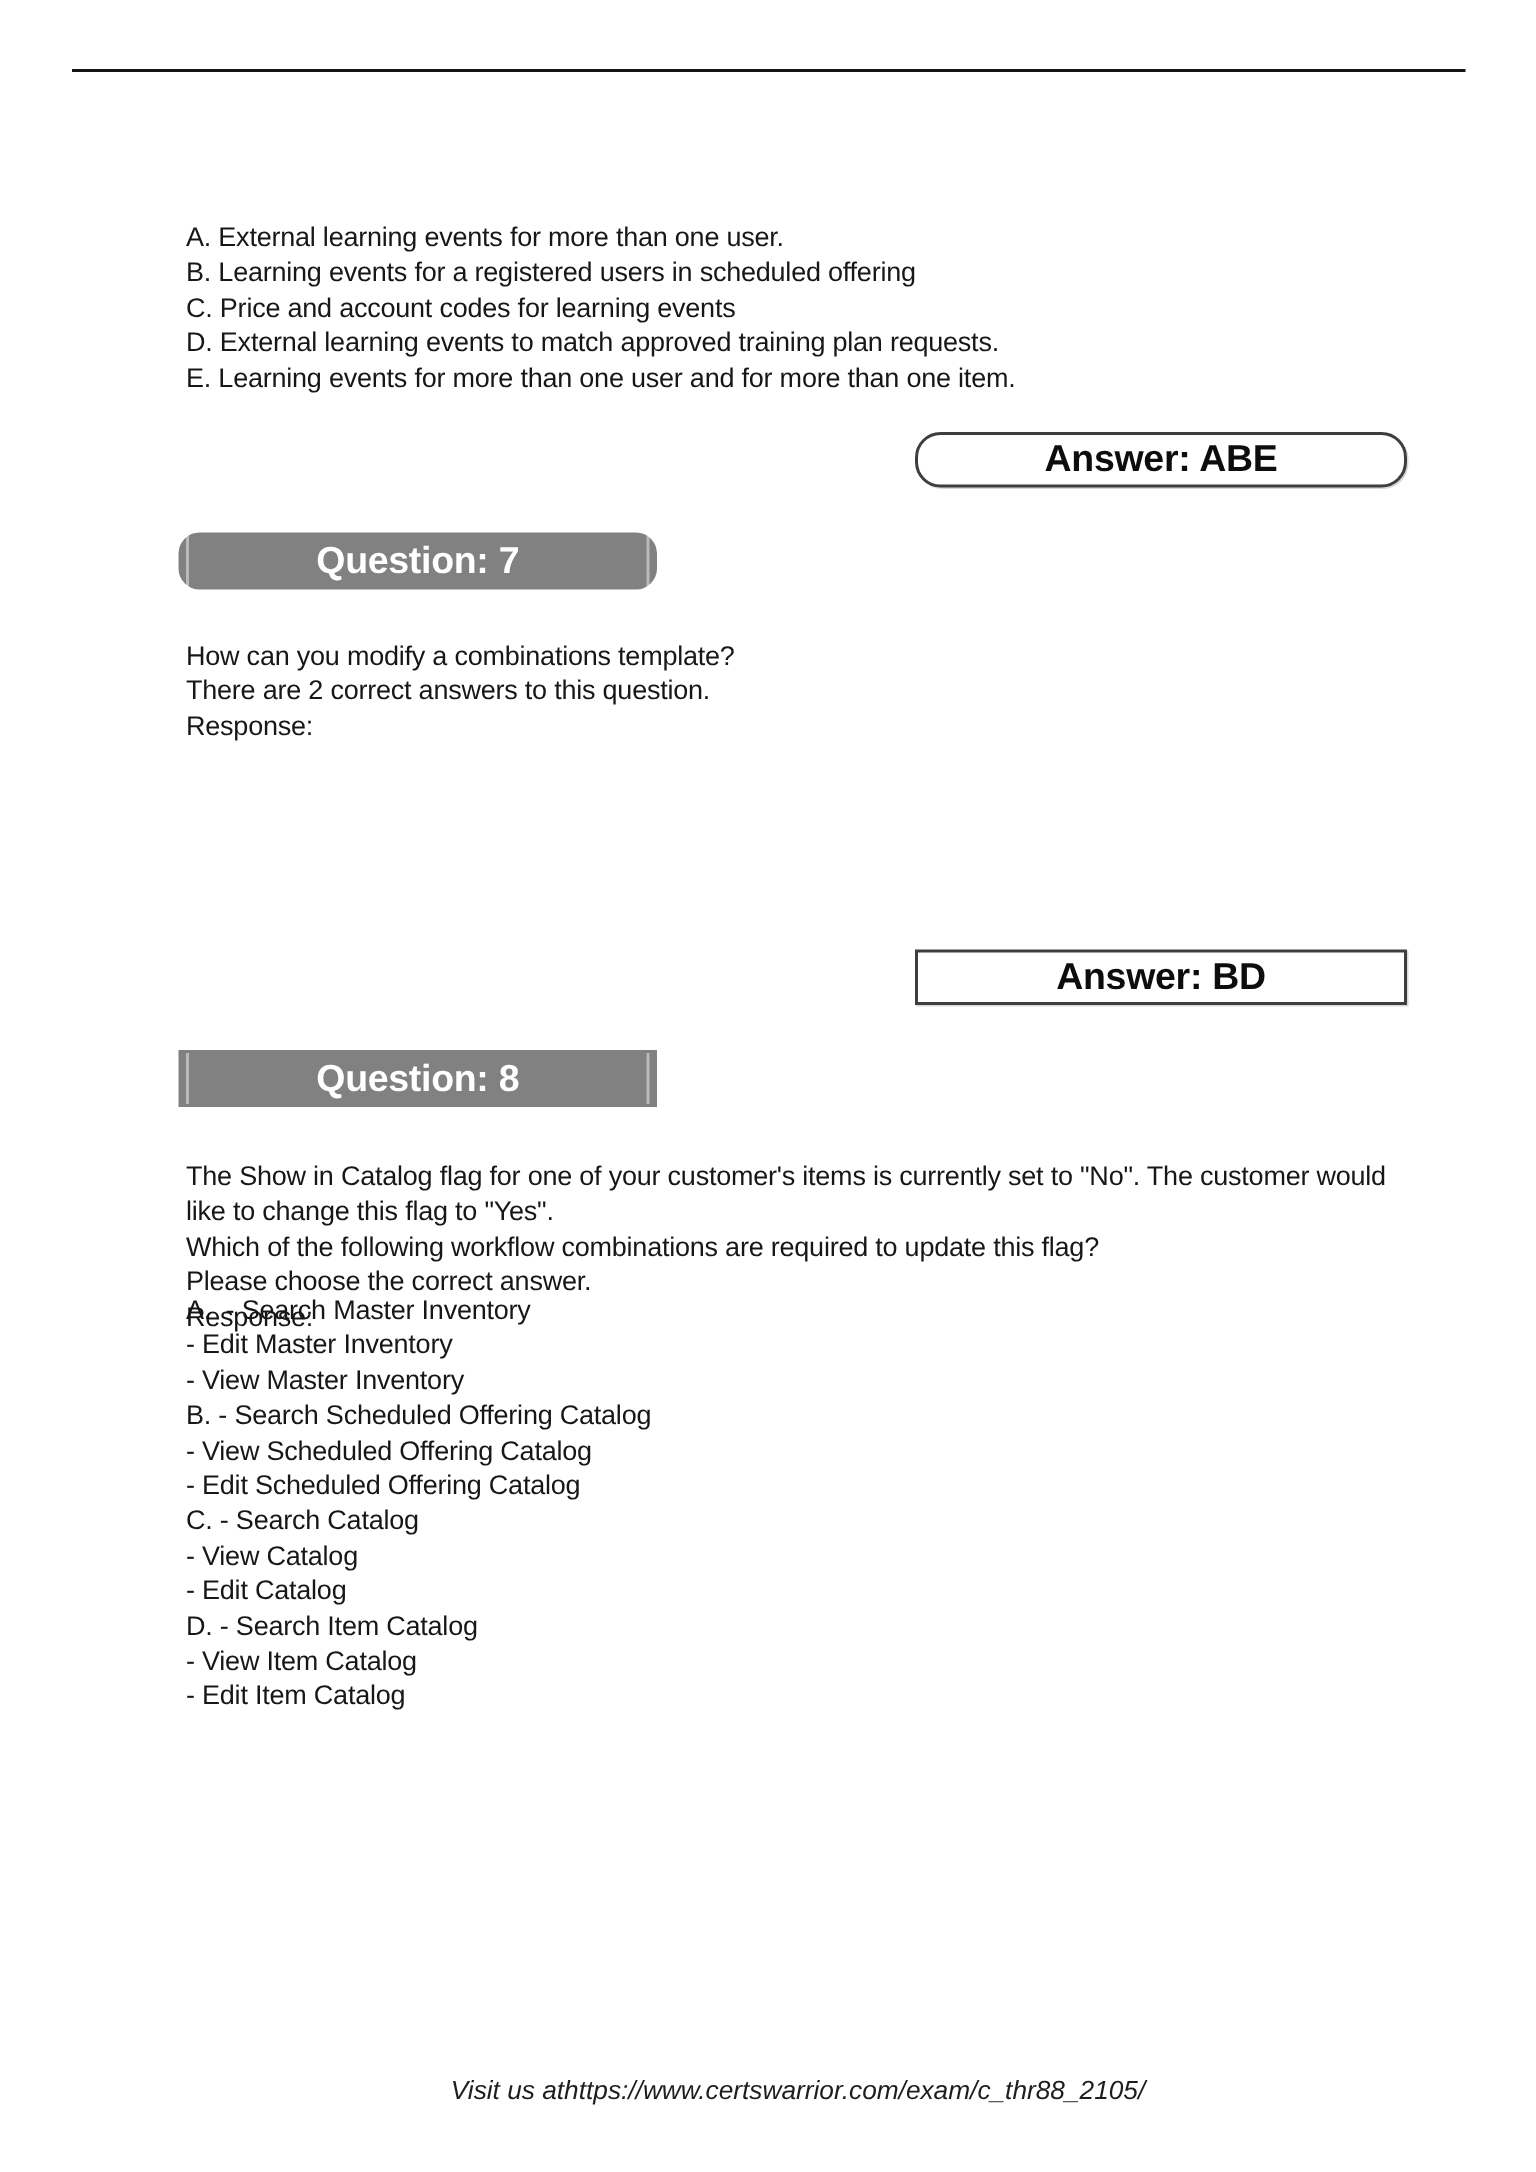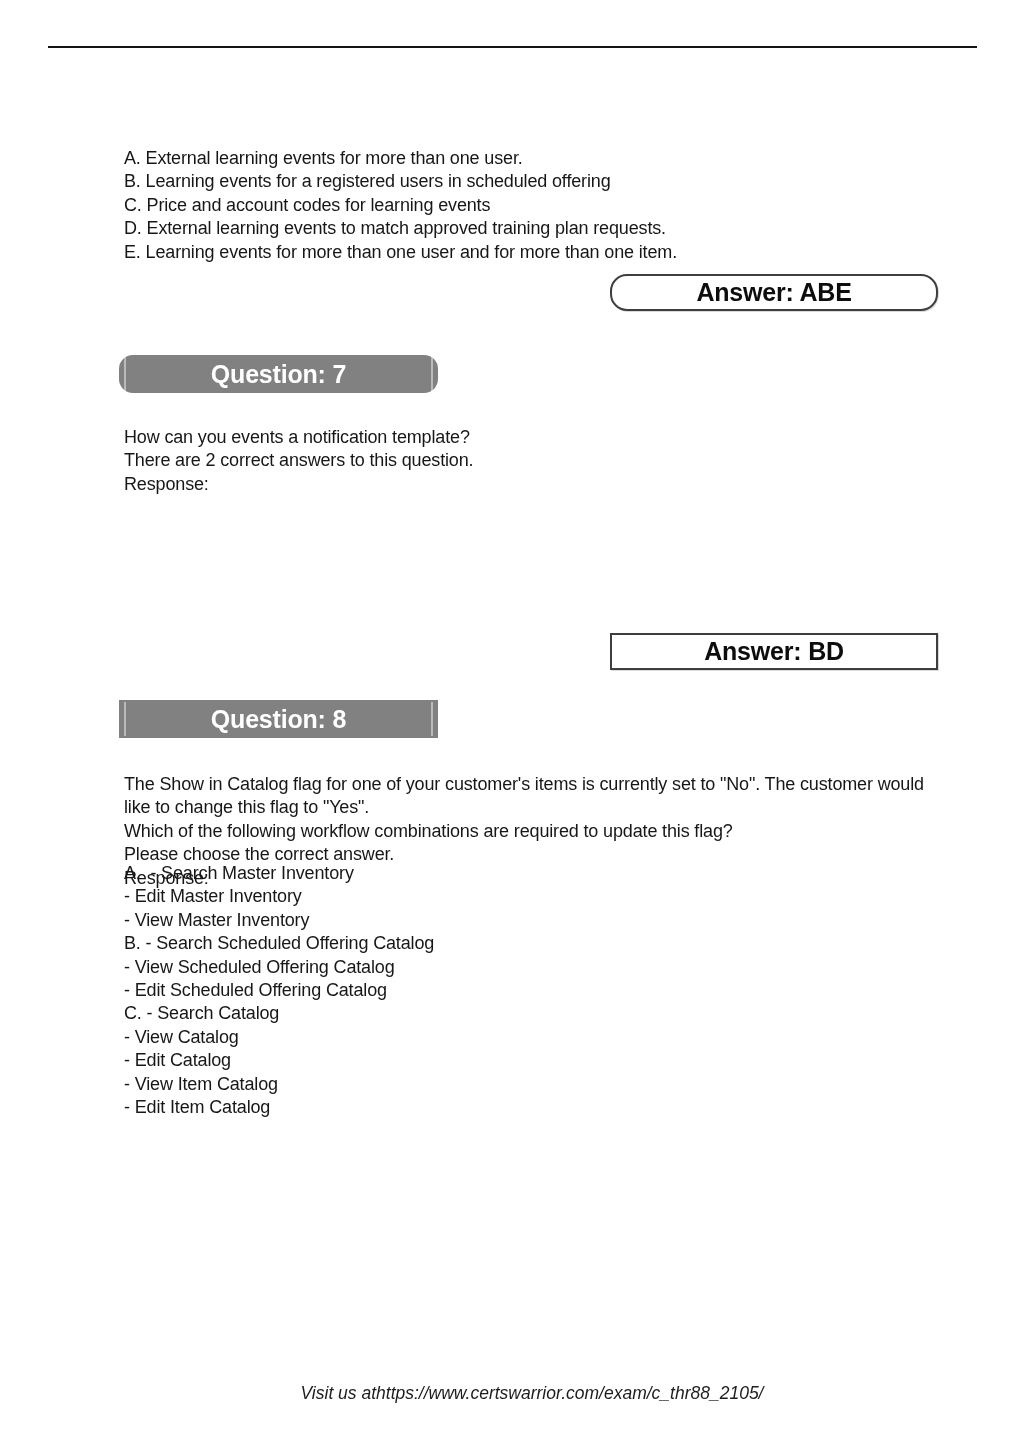--- a/index.html
+++ b/index.html
@@ -51,30 +51,30 @@
   <div class="rule"></div>
 
   <div class="block" style="left:124px; top:147px;">
     <div class="textline">A. External learning events for more than one user.</div>
     <div class="textline">B. Learning events for a registered users in scheduled offering</div>
     <div class="textline">C. Price and account codes for learning events</div>
     <div class="textline">D. External learning events to match approved training plan requests.</div>
     <div class="textline">E. Learning events for more than one user and for more than one item.</div>
   </div>
 
-  <div class="answer-box" style="left:610px; top:274px;border-radius:17px;">
+  <div class="answer-box" style="left:610px; top:288px;border-radius:17px;">
     <span>Answer: ABE</span>
   </div>
 
   <div class="qbar" style="left:119px; top:355px;border-radius:14px;">
     <span>Question: 7</span>
   </div>
 
   <div class="block" style="left:124px; top:426px;">
-    <div class="textline">How can you events a notification template?</div>
+    <div class="textline">How can you modify a combinations template?</div>
     <div class="textline">There are 2 correct answers to this question.</div>
     <div class="textline">Response:</div>
   </div>
 
 
   <div class="answer-box" style="left:610px; top:633px;">
     <span>Answer: BD</span>
   </div>
 
   <div class="qbar" style="left:119px; top:700px;">
@@ -92,20 +92,21 @@
   <div class="block" style="left:124px; top:862px;">
     <div class="textline">A.  - Search Master Inventory</div>
     <div class="textline">- Edit Master Inventory</div>
     <div class="textline">- View Master Inventory</div>
     <div class="textline">B. - Search Scheduled Offering Catalog</div>
     <div class="textline">- View Scheduled Offering Catalog</div>
     <div class="textline">- Edit Scheduled Offering Catalog</div>
     <div class="textline">C. - Search Catalog</div>
     <div class="textline">- View Catalog</div>
     <div class="textline">- Edit Catalog</div>
+    <div class="textline">D. - Search Item Catalog</div>
     <div class="textline">- View Item Catalog</div>
     <div class="textline">- Edit Item Catalog</div>
   </div>
 
   <div class="footer">
     <a href="#">Visit us athttps://www.certswarrior.com/exam/c_thr88_2105/</a>
   </div>
 
 </div>
 

